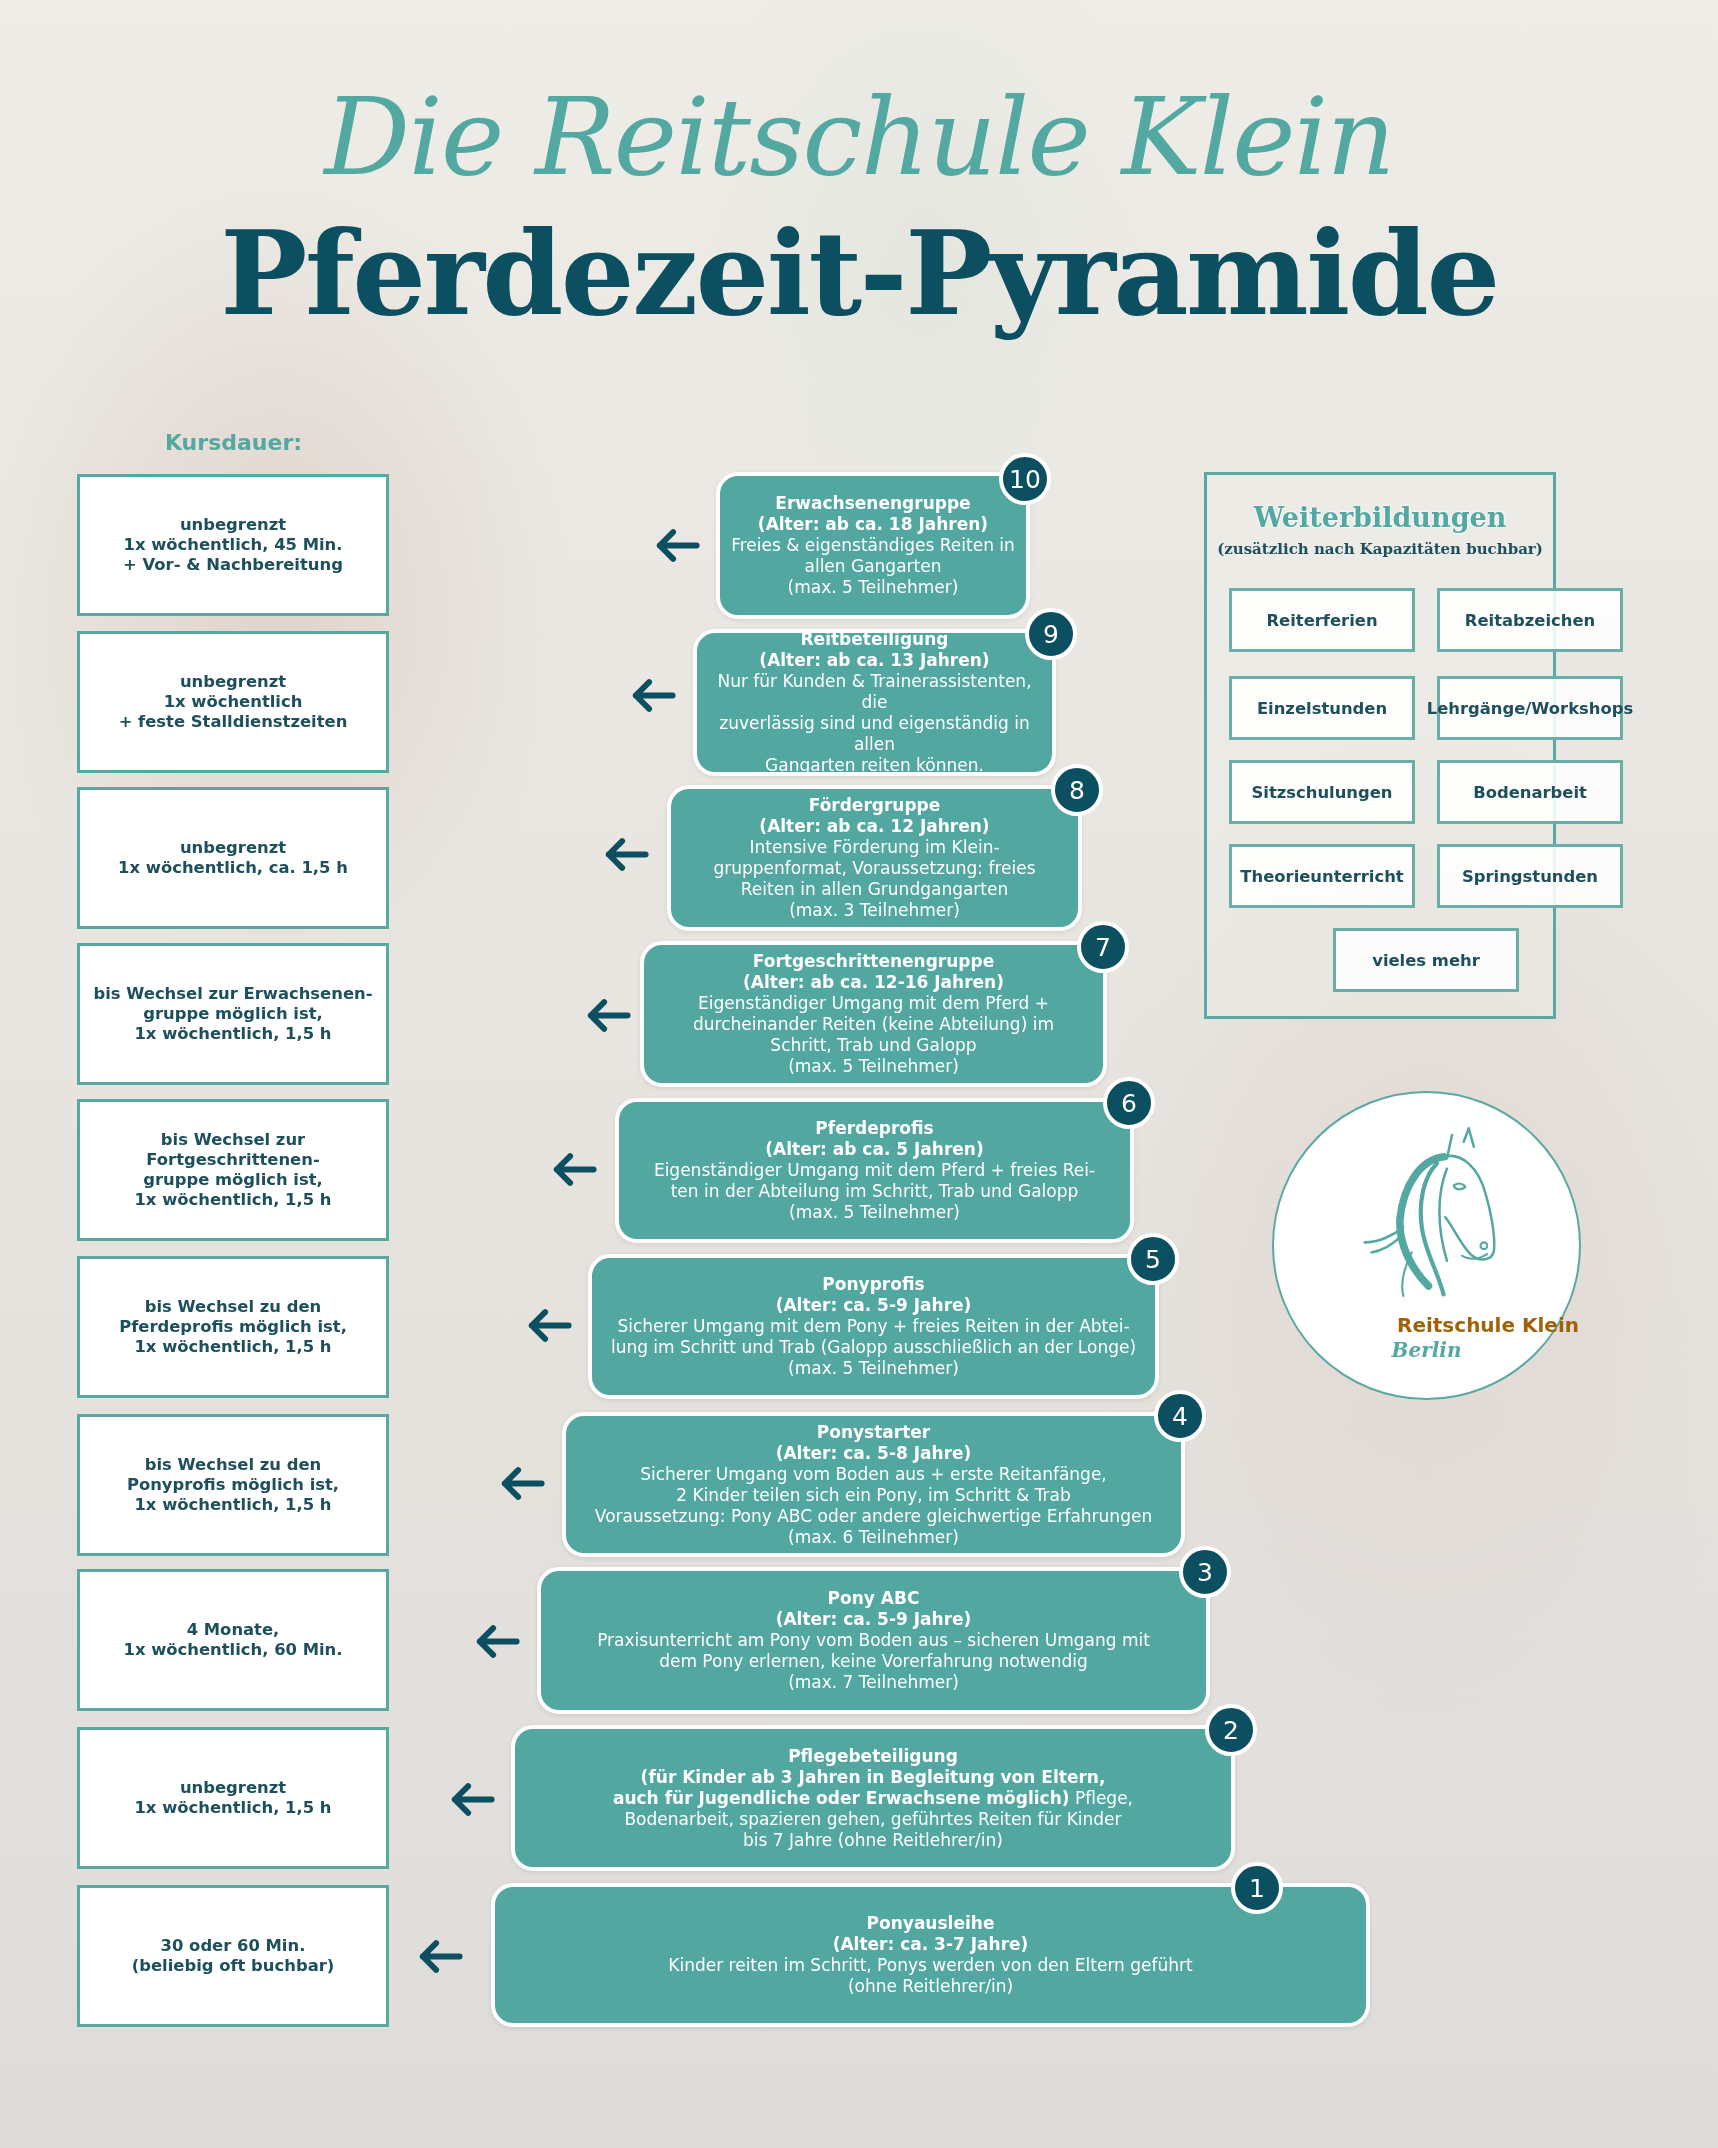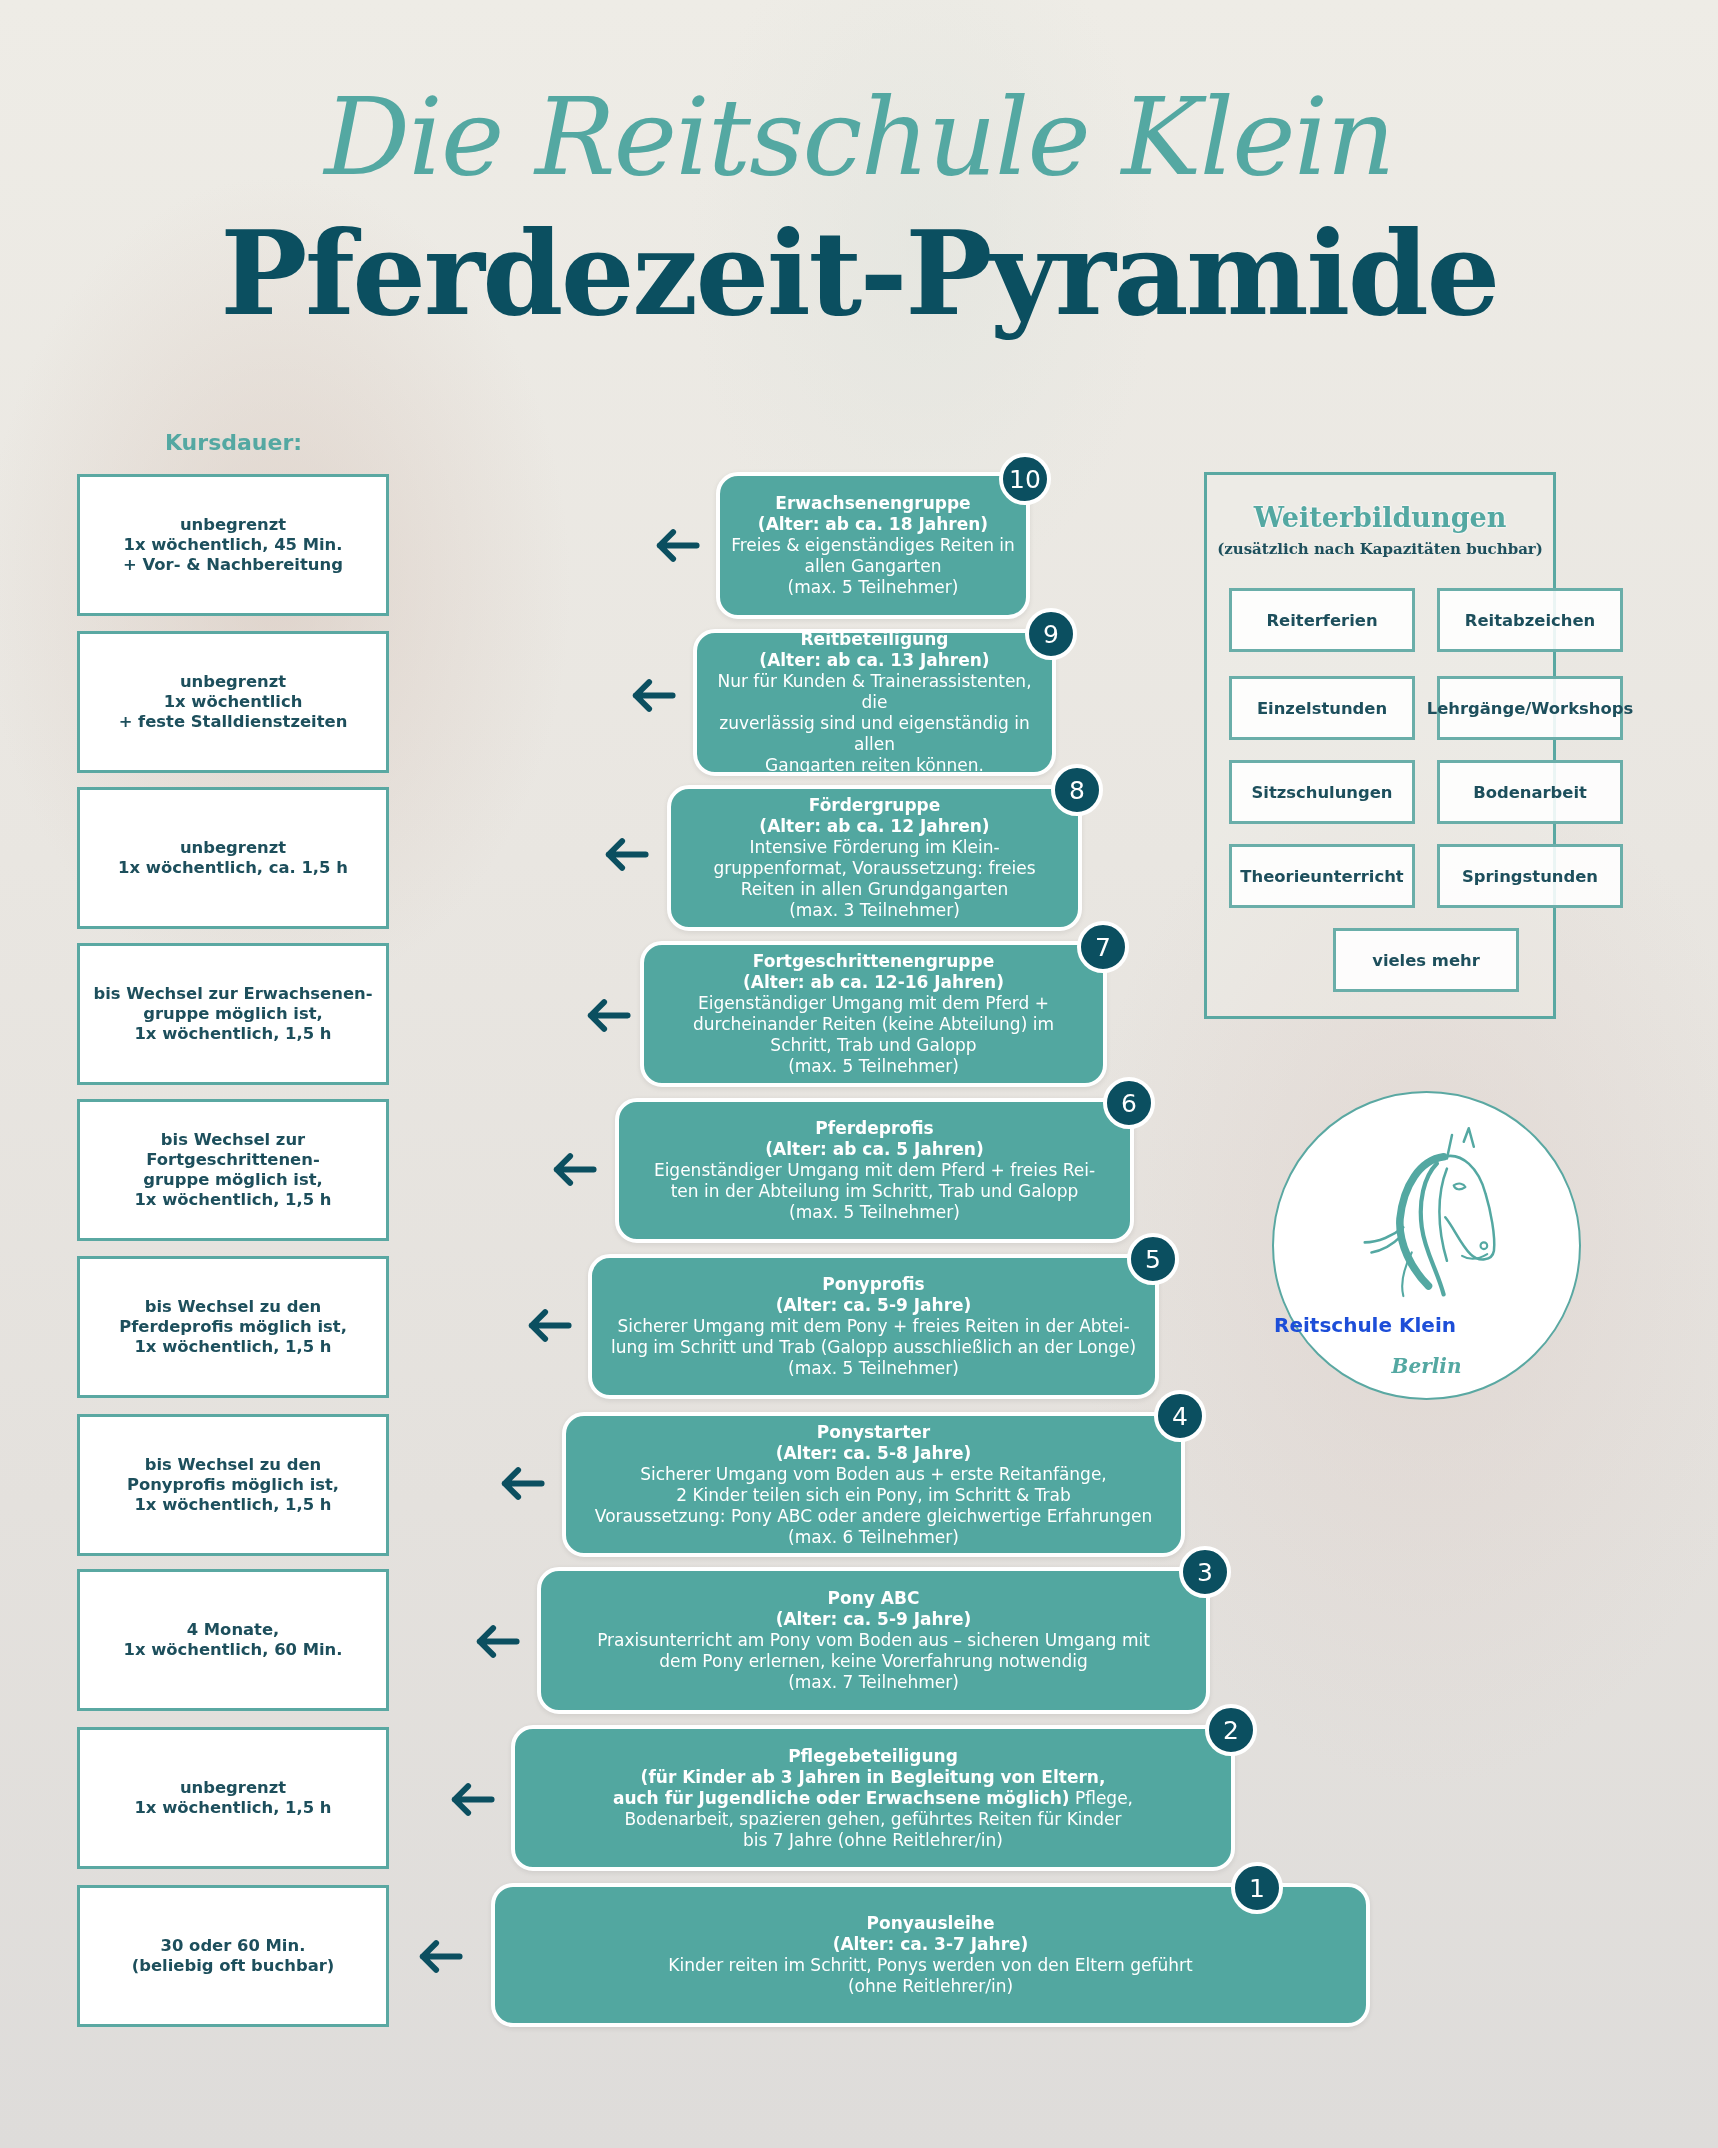--- a/index.html
+++ b/index.html
@@ -67,26 +67,26 @@
     position: absolute; width: 186px; height: 64px; box-sizing: border-box;
     border: 3.4px solid #6aaea9; background: rgba(255,255,255,0.88);
     display: flex; align-items: center; justify-content: center;
     color: #1d4f5c; font-size: 16.4px; font-weight: bold; text-align: center; white-space: nowrap;
   }
   .logo {
     position: absolute; left: 1272px; top: 1091px; width: 309px; height: 309px;
     border-radius: 50%; background: #ffffff; border: 2.5px solid #5aa8a2; box-sizing: border-box;
   }
   .logo-name {
-    position: absolute; left: 0; width: 100%; top: 220px; text-align: left;
-    color: #1d4ed8; font-weight: bold; font-size: 20px;
+    position: absolute; left: 0; width: 100%; top: 220px; text-align: right;
+    color: #a16207; font-weight: bold; font-size: 20px;
   }
   .logo-city {
     position: absolute; left: 0; width: 100%; top: 245px; text-align: center;
-    color: #54a8a2; font-family: "DejaVu Serif", serif; font-style: italic; font-weight: bold; font-size: 20px; margin-top: 16px;
+    color: #54a8a2; font-family: "DejaVu Serif", serif; font-style: italic; font-weight: bold; font-size: 20px;
   }
 </style>
 </head>
 <body>
 
 <div class="title-script">Die Reitschule Klein</div>
 <div class="title-main">Pferdezeit-Pyramide</div>
 
 <div class="kurs-heading">Kursdauer:</div>
 

